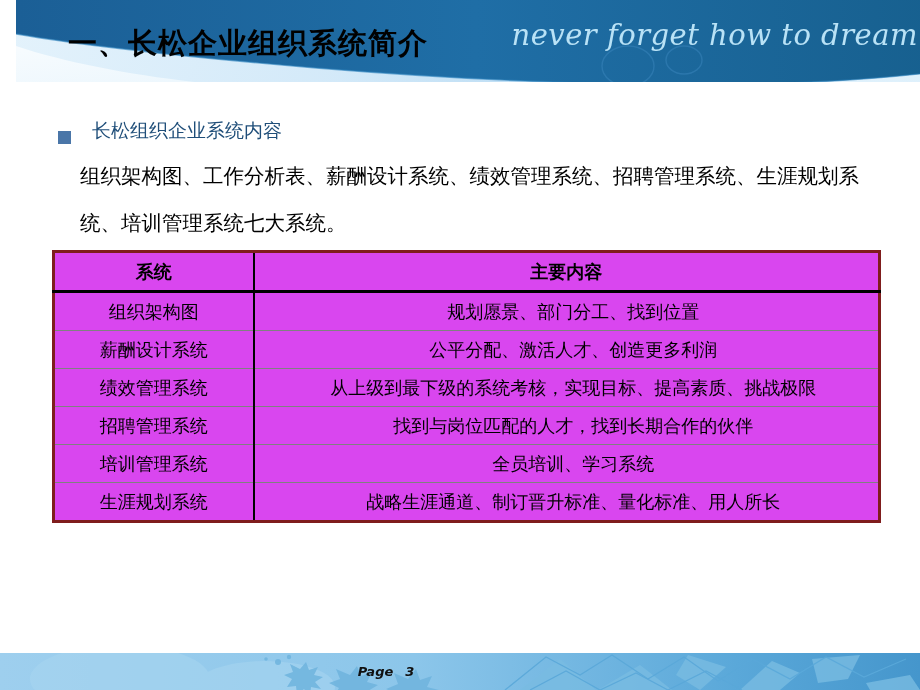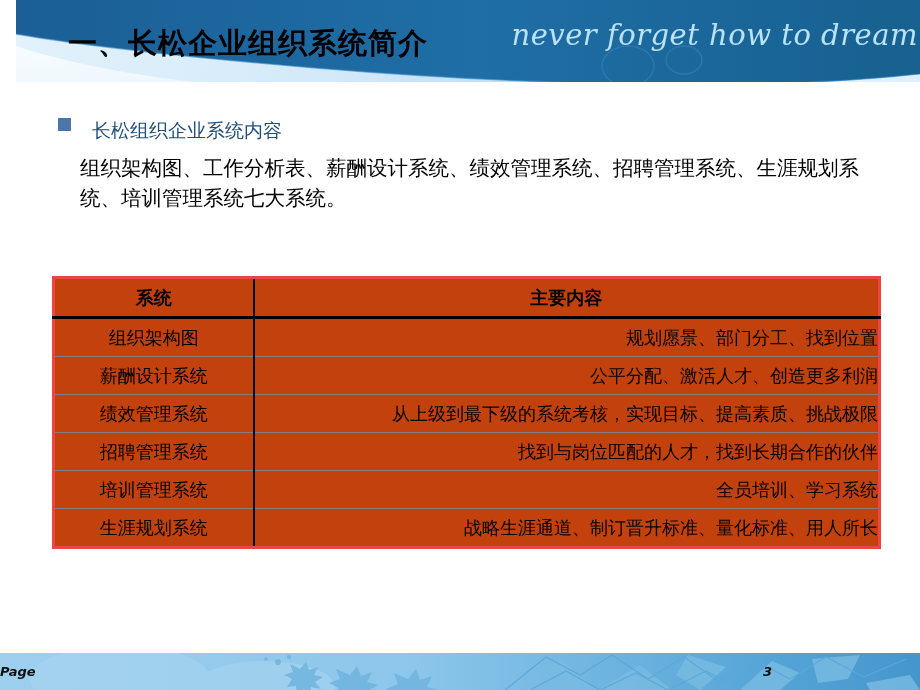--- a/index.html
+++ b/index.html
@@ -54,21 +54,21 @@
     letter-spacing: 0.5px;
     margin-left: 15px;
   }
 
   
   #bullet-row {
     position: absolute;
     left: 58px;
     top: 118px;
     display: flex;
-    align-items: flex-start;
+    align-items: flex-end;
   }
   #bullet-marker {
     width: 13px;
     height: 13px;
     background: #4a76a8;
     margin-right: 21px;
     flex: none;
   }
   #bullet-label {
     font-family: "DejaVu Sans", "Liberation Sans", sans-serif;
@@ -76,35 +76,35 @@
     color: #1f4e79;
     white-space: nowrap;
   }
   #body-paragraph {
     position: absolute;
     left: 80px;
     top: 153px;
     width: 800px;
     font-family: "DejaVu Serif", "Liberation Serif", serif;
     font-size: 20.5px;
-    line-height: 30px;
+    line-height: 47px;
     color: #000000;
     text-indent: 0;
   }
 
   
   #systems-table {
     position: absolute;
     left: 52px;
-    top: 276px;
+    top: 250px;
     width: 826px;
     border-collapse: collapse;
     table-layout: fixed;
-    border: 3px solid #ef4444;
-    background: #c2410c;
+    border: 3px solid #7f1d1d;
+    background: #d946ef;
   }
   #systems-table td, #systems-table th {
     border: 1px solid #808080;
     padding: 0;
     height: 37px;
     font-family: "DejaVu Serif", "Liberation Serif", serif;
     font-size: 18px;
     font-weight: normal;
     color: #000000;
     vertical-align: middle;
@@ -114,21 +114,21 @@
   .th-cell {
     text-align: center;
     font-weight: bold !important;
     border-bottom: 3px solid #000000 !important;
   }
   .cell-sys {
     text-align: center;
     border-right: 2px solid #000000 !important;
   }
   .cell-desc {
-    text-align: right;
+    text-align: center;
     padding-left: 14px !important;
   }
 
   
   #footer-band {
     position: absolute;
     left: 0;
     bottom: 0;
     width: 920px;
     height: 37px;
@@ -140,21 +140,21 @@
     top: 0;
   }
   #page-label {
     position: absolute;
     left: 0;
     top: 0;
     width: 772px;
     height: 37px;
     display: flex;
     align-items: center;
-    justify-content: space-between;
+    justify-content: center;
     z-index: 5;
     font-family: "DejaVu Sans", "Liberation Sans", sans-serif;
     font-size: 13px;
     font-weight: bold;
     font-style: italic;
     color: #101010;
     border-radius: 11px;
   }
   #page-word { margin-right: 12px; }
 </style>

